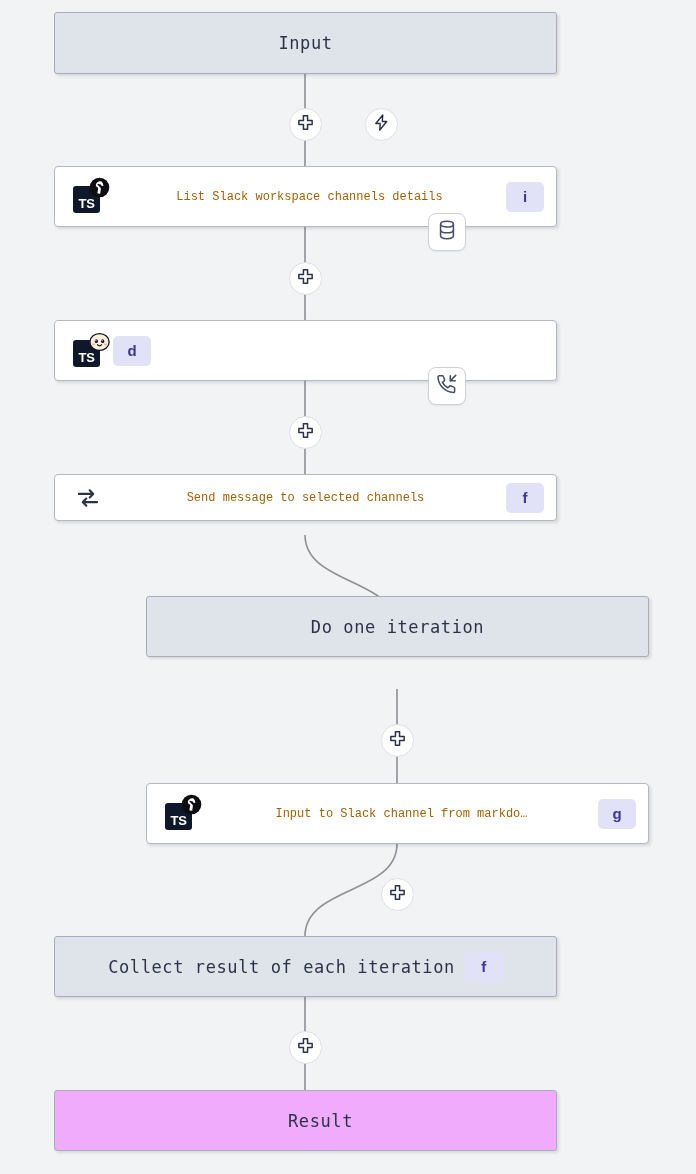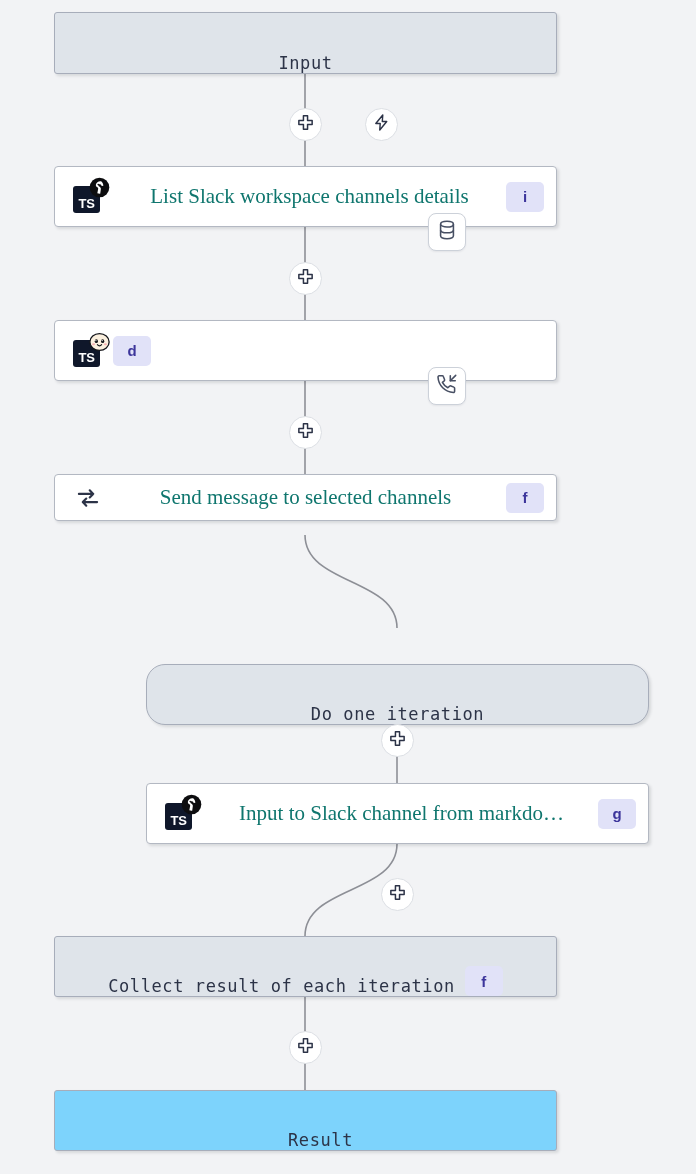--- a/index.html
+++ b/index.html
@@ -43,24 +43,23 @@
     box-sizing: border-box;
     border: 1px solid #a7adba;
     border-radius: 3px;
     display: flex;
     align-items: center;
     box-shadow: 2px 2px 3px rgba(30,35,50,0.13);
   }
   .node.terminal {
     background: #dfe4ea;
     justify-content: center;
-    align-items: flex-end;
   }
   .node.terminal.result {
-    background: #7dd3fc;
+    background: #f0abfc;
     padding-left: 30px;
   }
   .node.terminal.collect {
     justify-content: center;
   }
   .node.step {
     background: #ffffff;
     border: 1px solid #b3b8c2;
     border-radius: 4px;
   }
@@ -68,23 +67,23 @@
   .terminal-label {
     font-family: "DejaVu Sans Mono", "Liberation Mono", monospace;
     font-size: 17px;
     letter-spacing: 0.6px;
     color: #2c3347;
   }
 
   .step-label {
     flex: 1;
     text-align: center;
-    font-family: Liberation Serif, serif;
-    font-size: 21px;
-    color: #0f766e;
+    font-family: Liberation Mono, monospace;
+    font-size: 12px;
+    color: #a16207;
     white-space: nowrap;
     overflow: hidden;
     text-overflow: ellipsis;
     padding: 0 6px;
   }
 
   
   .letter-badge {
     flex: none;
     width: 38px;
@@ -233,21 +232,21 @@
       <div class="node step" style="left:54px;top:474px;width:503px;height:47px;">
         <span class="loop-icon">
           <svg width="26" height="26" viewBox="0 0 24 24">
             <path d="M3.6 8.2h13.2m0 0-3.2-3.3m3.2 3.3-3.2 3.3" fill="none" stroke="#2c3347" stroke-width="2" stroke-linecap="round" stroke-linejoin="round"></path>
             <path d="M20.4 15.8H7.2m0 0 3.2-3.3m-3.2 3.3 3.2 3.3" fill="none" stroke="#2c3347" stroke-width="2" stroke-linecap="round" stroke-linejoin="round"></path>
           </svg>
         </span>
         <span class="step-label">Send message to selected channels</span>
         <span class="letter-badge">f</span>
       </div>
-      <div class="node terminal" style="left:146px;top:664px;width:503px;height:61px;border-radius:19px;">
+      <div class="node terminal" style="left:146px;top:596px;width:503px;height:61px;">
         <span class="terminal-label">Do one iteration</span>
       </div>
       <div class="node step" style="left:146px;top:783px;width:503px;height:61px;">
         <span class="lang-icon">
           <span class="ts-square">TS</span>
           <span class="runtime-badge"><svg width="21" height="21" viewBox="0 0 24 24">
               <circle cx="12" cy="12" r="11.2" fill="#0d0d0f"></circle>
               <path d="M13.9 4.9c-2.9-.5-5.5 1.2-6 3.6-.3 1.5.4 2.6 1.6 3.3.8.5 1.1.9 1 1.5l-1 5.4c1 .4 2.2.6 3.3.5l.7-5.2c.2-1.4-.5-2.4-1.8-3.1-.8-.4-1.1-.9-1-1.5.1-.8.9-1.3 1.9-1.1 1 .2 1.6.9 1.5 1.7l2.2.4c.4-2.4-1.5-4.9-2.4-5.5z" fill="#ffffff"></path>
               <circle cx="10.6" cy="8.6" r=".95" fill="#0d0d0f"></circle>
             </svg></span>

